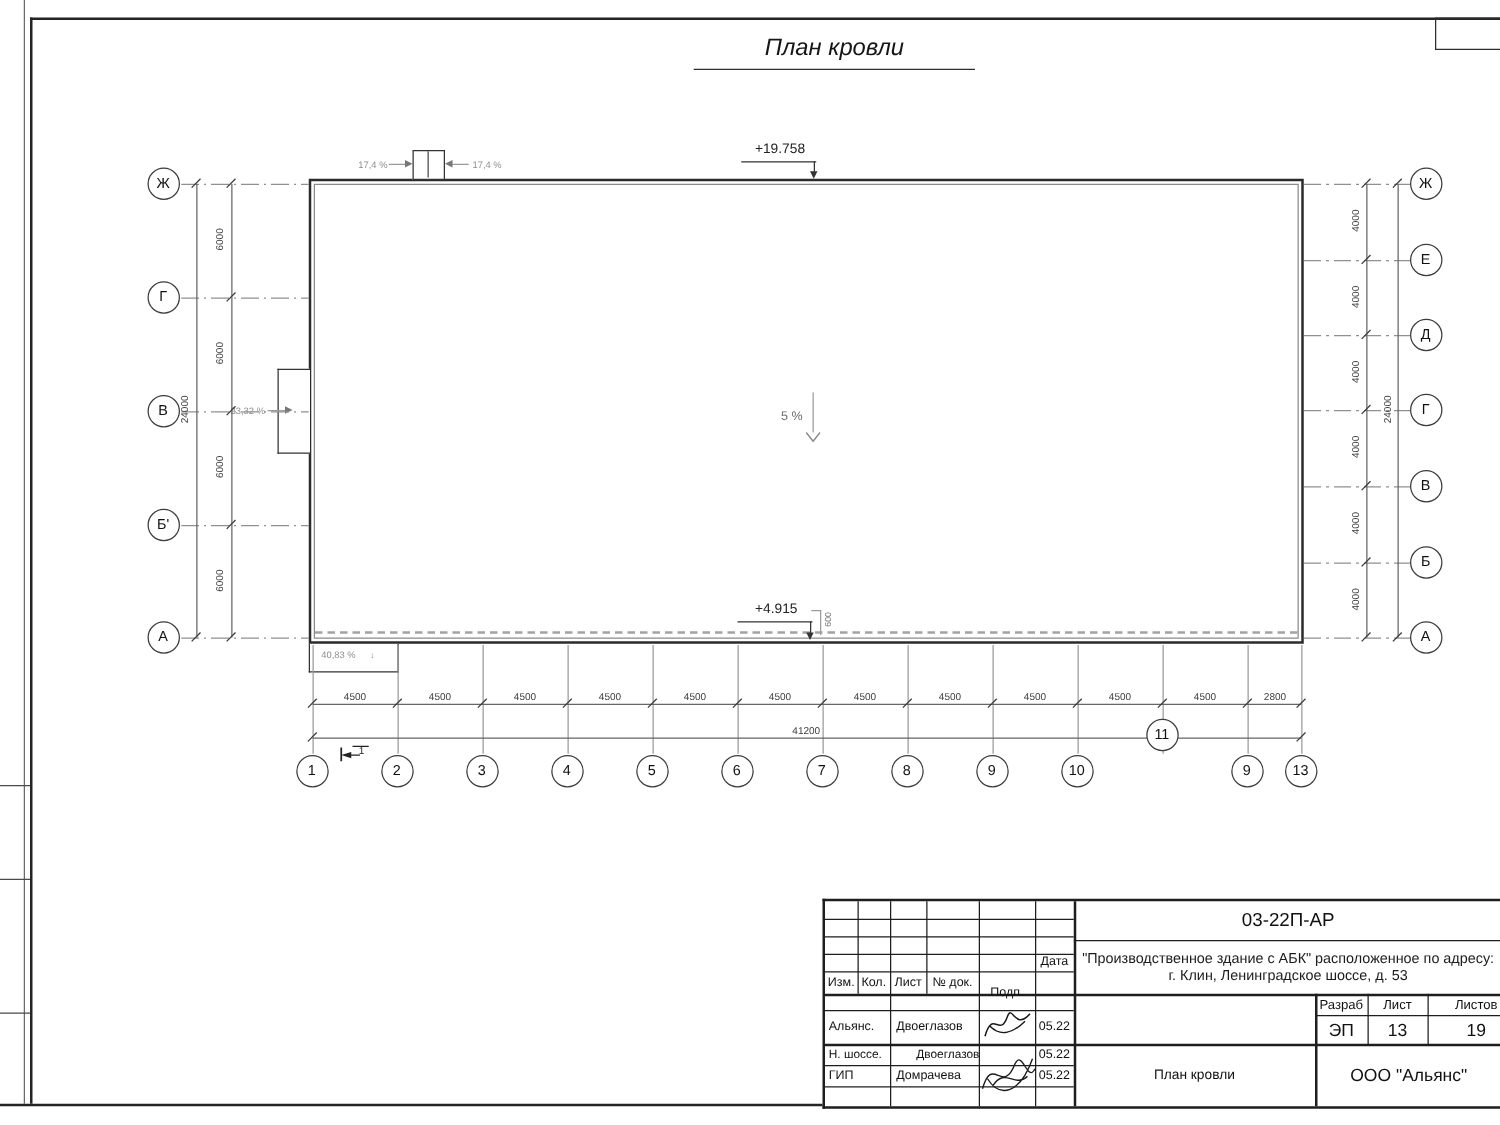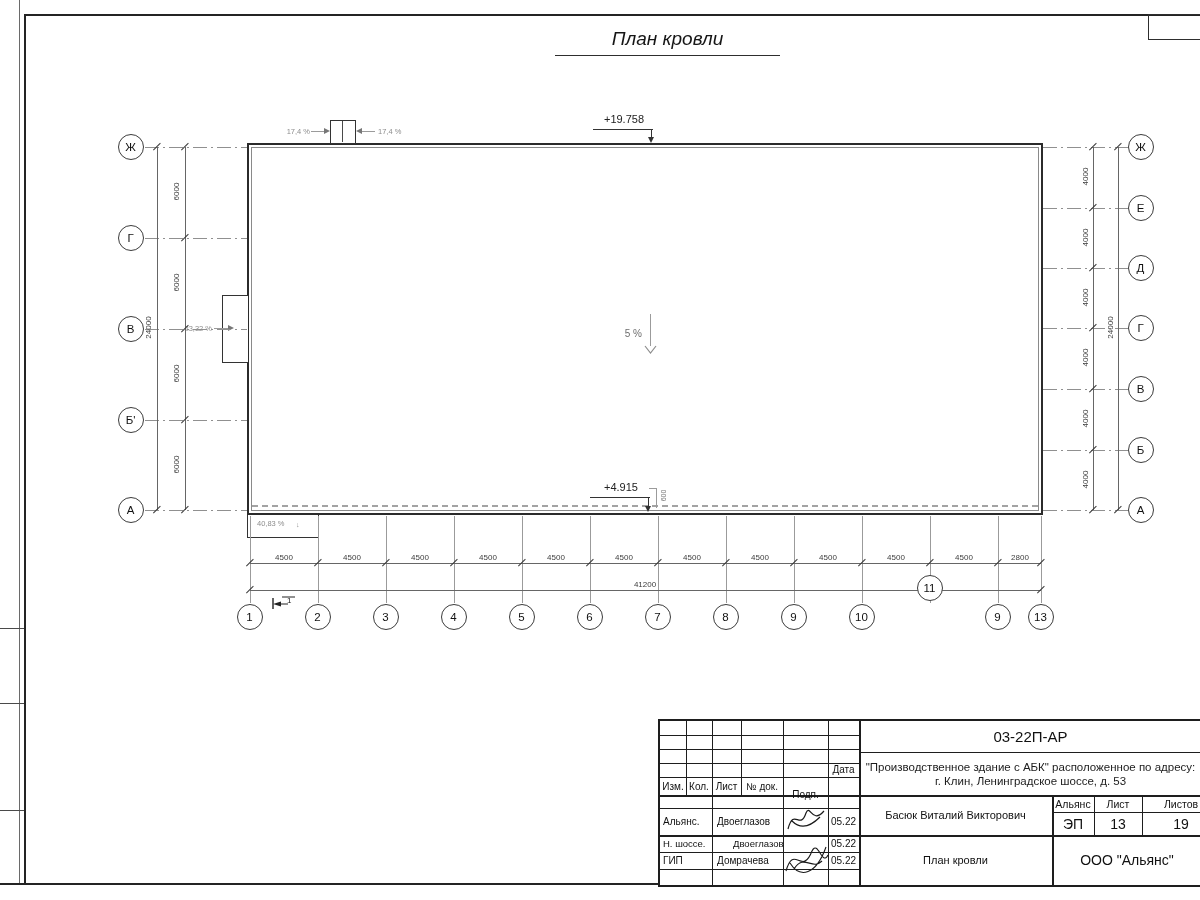--- a/index.html
+++ b/index.html
@@ -308,22 +308,21 @@
     </svg>
     <svg width="50" height="46" style="position:absolute;left:122px;top:114px">
       <path d="M4,36 C12,8 20,42 30,16 C36,4 40,32 46,20 M8,28 C18,44 34,40 44,12 M12,34 C22,18 30,36 40,26" fill="none" stroke="#1a1a1a" stroke-width="1.1"></path>
     </svg>
 
     <div class="cell" style="left:199px;top:0;width:343px;height:31px;font-size:15px">03-22П-АР</div>
     <div style="position:absolute;left:199px;top:31px;width:343px;height:43px;display:flex;flex-direction:column;align-items:center;justify-content:center;font-size:11.5px;line-height:14px;text-align:center">
       <span style="white-space:nowrap">"Производственное здание с АБК" расположенное по адресу:</span>
       <span style="white-space:nowrap">г. Клин, Ленинградское шоссе, д. 53</span>
     </div>
-    <div class="cell" style="left:199px;top:74px;width:193px;height:40px;font-size:11px">Басюк Виталий Викторович</div>
-    <div class="cell" style="left:392px;top:74px;width:42px;height:17px;font-size:10.5px">Альянс</div>
+    <div class="cell" style="left:392px;top:74px;width:42px;height:17px;font-size:10.5px">Разраб</div>
     <div class="cell" style="left:434px;top:74px;width:48px;height:17px;font-size:10.5px">Лист</div>
     <div class="cell" style="left:482px;top:74px;width:78px;height:17px;font-size:10.5px">Листов</div>
     <div class="cell" style="left:392px;top:91px;width:42px;height:23px;font-size:14px">ЭП</div>
     <div class="cell" style="left:434px;top:91px;width:48px;height:23px;font-size:14px">13</div>
     <div class="cell" style="left:482px;top:91px;width:78px;height:23px;font-size:14px">19</div>
     <div class="cell" style="left:199px;top:114px;width:193px;height:50px;font-size:11px">План кровли</div>
     <div class="cell" style="left:392px;top:114px;width:150px;height:50px;font-size:14px">ООО "Альянс"</div>
   </div>
 
 </div>

